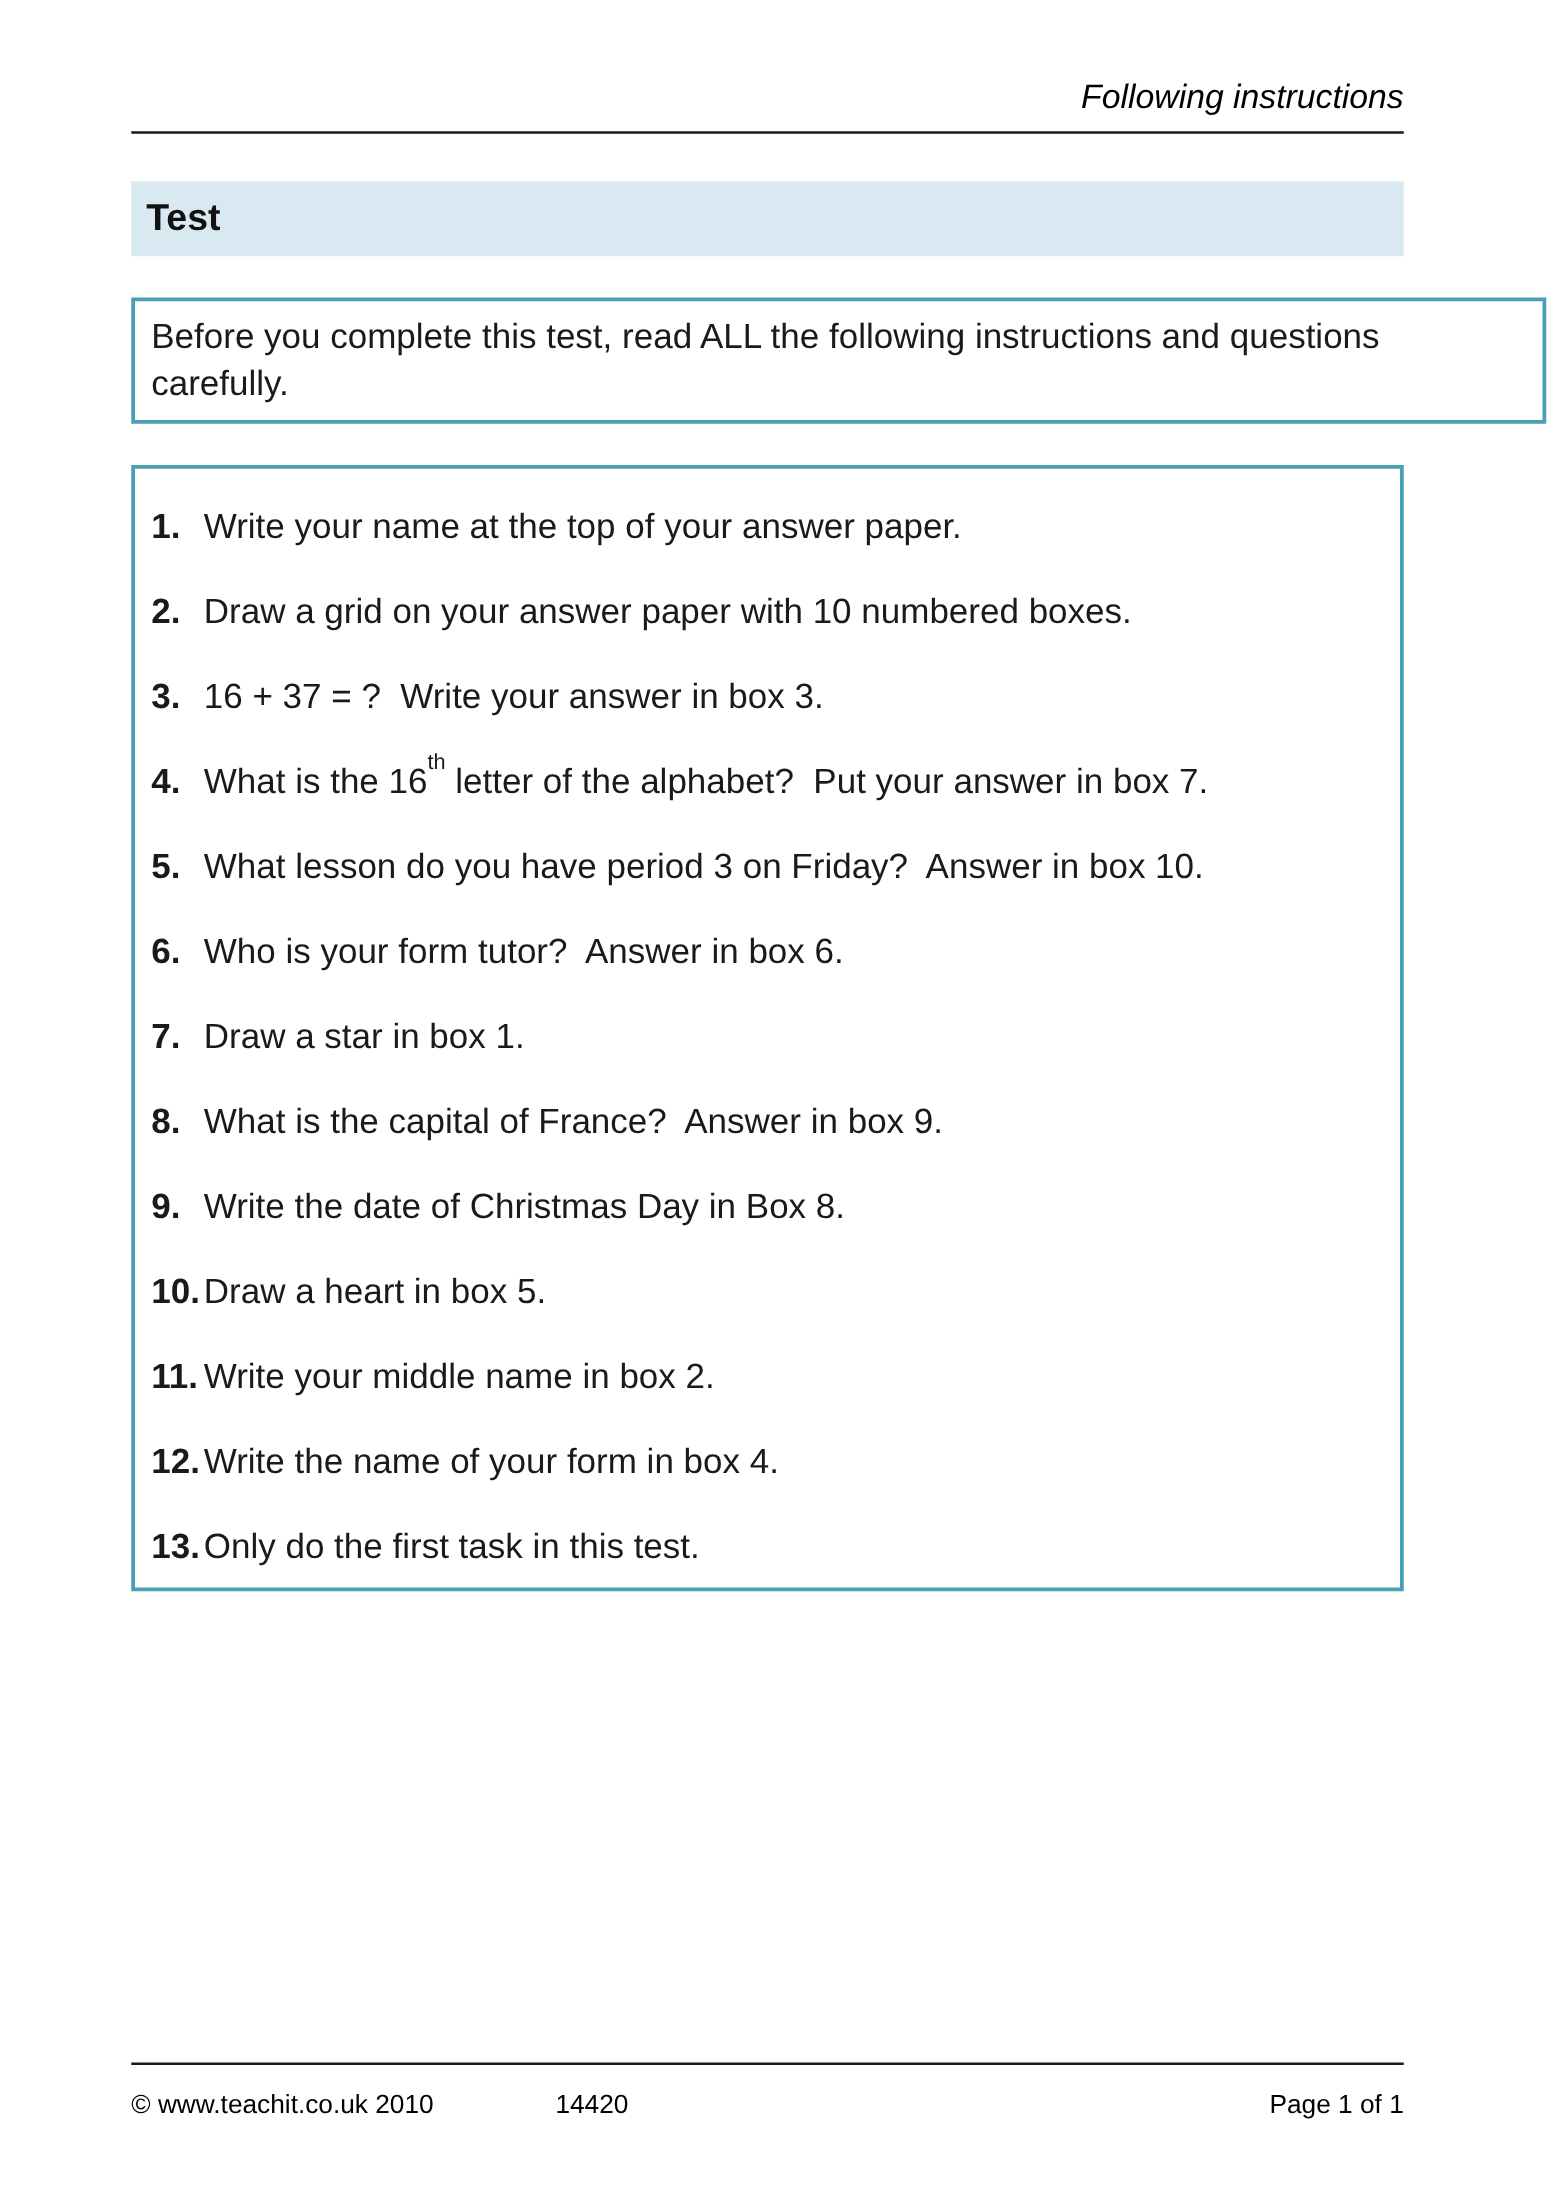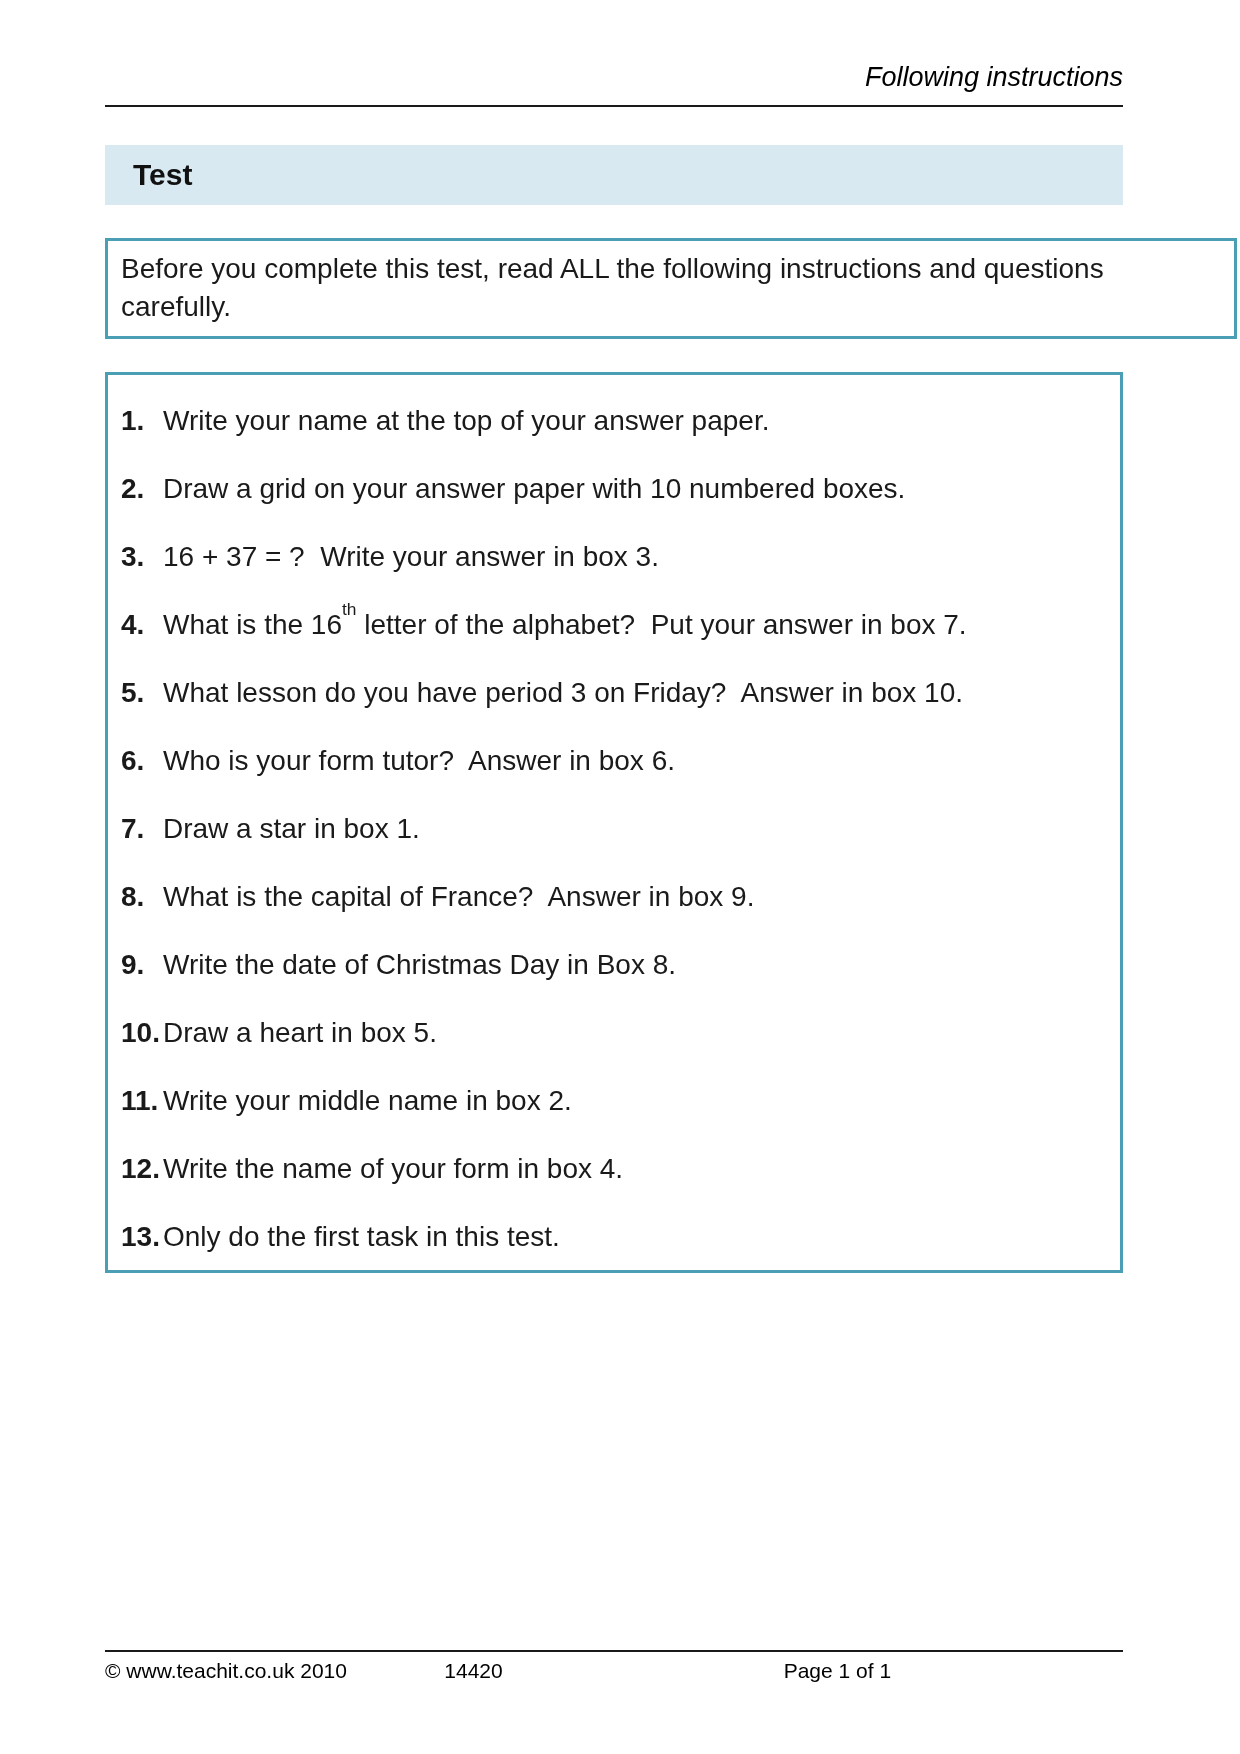--- a/index.html
+++ b/index.html
@@ -33,21 +33,21 @@
   }
   .section-bar {
     position: absolute;
     left: 105px;
     width: 1018px;
     top: 145px;
     height: 60px;
     background: #d9e9f1;
     display: flex;
     align-items: center;
-    padding-left: 28px;
+    padding-left: 12px;
   }
   .section-bar-title {
     font-weight: bold;
     font-size: 30px;
     color: #111111;
   }
   .intro-box {
     position: absolute;
     left: 105px;
     width: 1132px;
@@ -89,28 +89,28 @@
     line-height: 0;
     position: relative;
     top: -0.5em;
   }
   .doc-footer {
     position: absolute;
     left: 105px;
     width: 1018px;
     top: 1650px;
     border-top: 2px solid #1a1a1a;
-    padding-top: 7px;
+    padding-top: 20px;
     display: flex;
     font-size: 21px;
     color: #000000;
   }
   .doc-footer .f-left   { flex: 1; text-align: left; }
   .doc-footer .f-center { flex: 1; }
-  .doc-footer .f-right  { flex: 1; text-align: left; }
+  .doc-footer .f-right  { flex: 1; text-align: right; }
 </style>
 </head>
 <body>
 
 <div class="page">
 
   <div class="doc-header">
     <div class="doc-header-title">Following instructions</div>
   </div>
 

